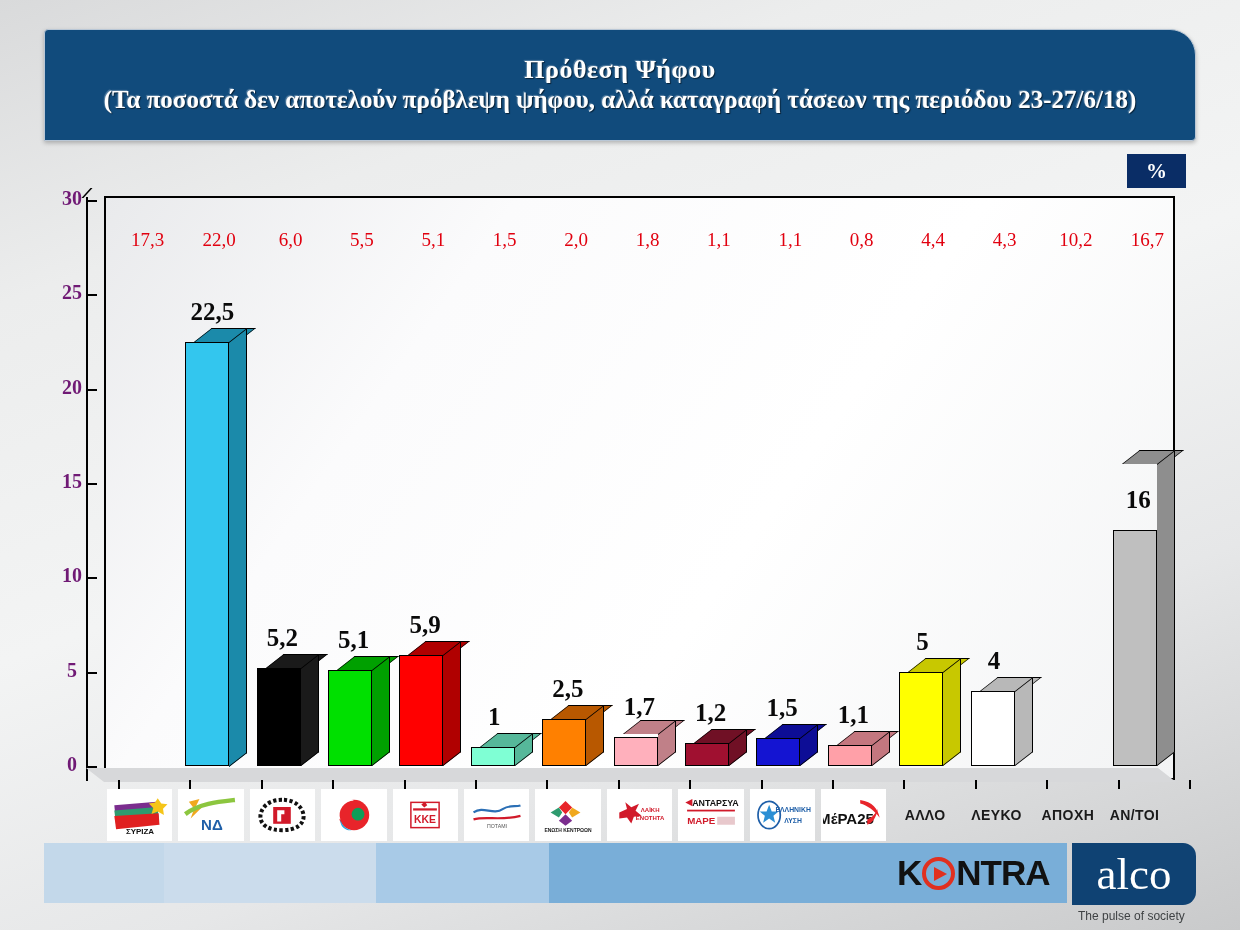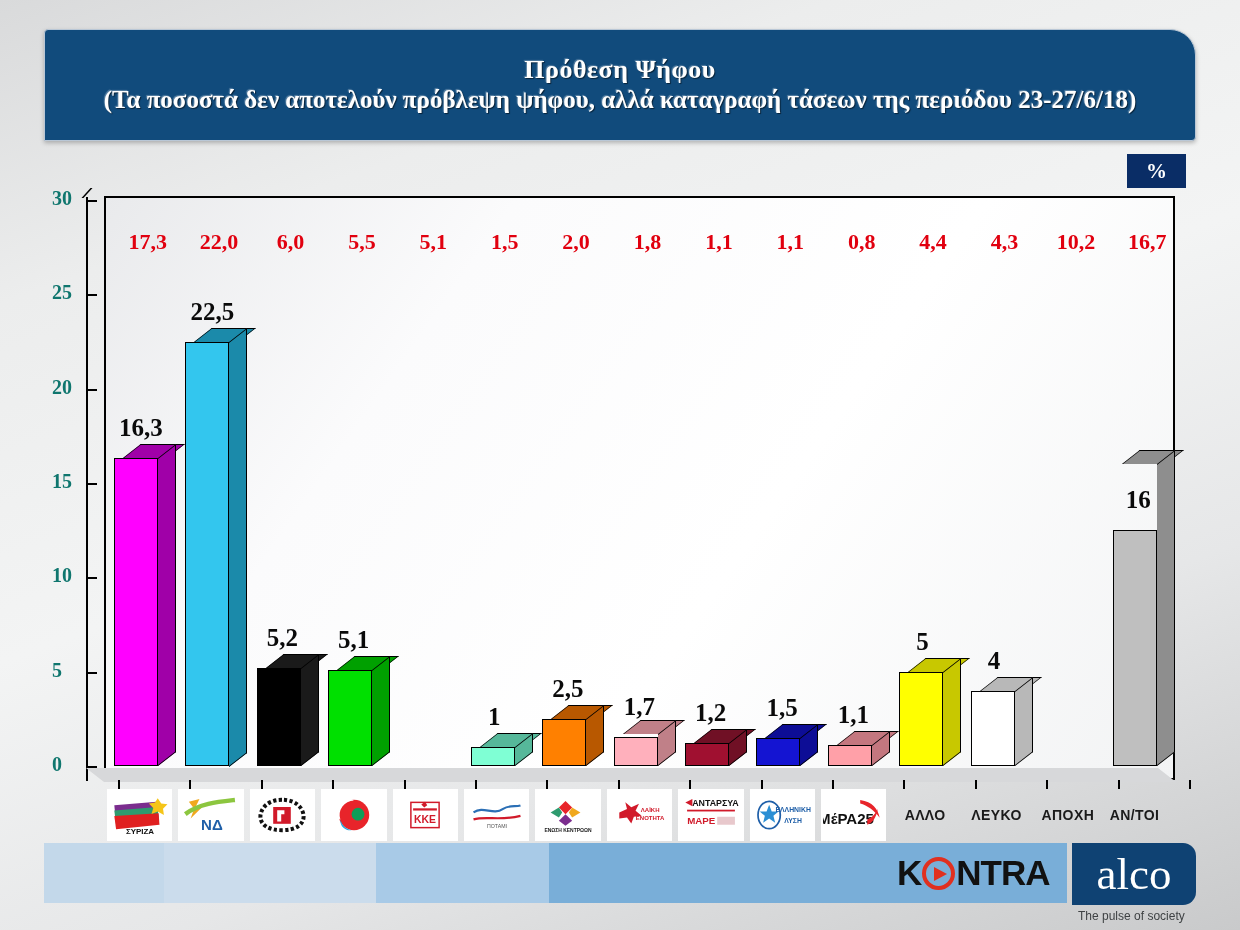--- a/index.html
+++ b/index.html
@@ -65,33 +65,33 @@
   }
   #floor-poly {
     position: absolute; left: 28px; top: 580px; width: 1090px; height: 14px;
     background: #d7d8da;
     clip-path: polygon(0 0, 18px 14px, 1090px 14px, 1072px 0);
     border: 0;
   }
 
   
   .ytick {
-    position: absolute; right: 1094px; width: 40px; text-align: left;
-    font-family: "Liberation Serif", serif; font-size: 20px; font-weight: bold; color: #0f766e;
+    position: absolute; right: 1094px; width: 40px; text-align: center;
+    font-family: "Liberation Serif", serif; font-size: 20px; font-weight: bold; color: #701a75;
   }
   .ytick-mark {
     position: absolute; left: 30px; width: 9px; height: 2px; background: #000;
   }
 
   
   #red-row { position: absolute; left: 46px; top: 41px; width: 1071px; height: 28px; }
   .red-num {
     position: absolute; transform: translateX(-50%);
     font-family: "Liberation Serif", serif;
-    font-size: 22px; font-weight: bold; color: #e1000f; white-space: nowrap;
+    font-size: 19px; font-weight: normal; color: #e1000f; white-space: nowrap;
   }
 
   
   #bars { position: absolute; left: 46px; top: 8px; width: 1071px; height: 584px; }
   .bar-wrap { position: absolute; bottom: 14px; }
   .bar-front {
     position: absolute; left: 0; bottom: 0; width: 100%; height: 100%;
     border: 1.6px solid #000; z-index: 3;
   }
   .bar-side {
@@ -213,43 +213,43 @@
       <div class="red-num" style="left: 543.5px;">1,8</div>
       <div class="red-num" style="left: 614.9px;">1,1</div>
       <div class="red-num" style="left: 686.3px;">1,1</div>
       <div class="red-num" style="left: 757.7px;">0,8</div>
       <div class="red-num" style="left: 829.1px;">4,4</div>
       <div class="red-num" style="left: 900.5px;">4,3</div>
       <div class="red-num" style="left: 971.9px;">10,2</div>
       <div class="red-num" style="left: 1043.3px;">16,7</div>
     </div>
   <div id="bars">
-      <div class="bar-wrap" style="left: 9.7px; width: 44px; height: 307.527px;">
-        <div class="bar-top" style="bottom: 307.527px; left: 9px; background: rgb(160, 0, 168);"></div>
-        <div class="bar-side" style="height: 307.527px; background: rgb(160, 0, 168);"></div>
-        <div class="bar-front" style="background: rgb(255, 0, 255);"></div>
-        <div class="bar-label">16,3</div>
-      </div>
       <div class="bar-wrap" style="left: 81.1px; width: 44px; height: 424.5px;">
         <div class="bar-top" style="bottom: 424.5px; left: 9px; background: rgb(27, 138, 170);"></div>
         <div class="bar-side" style="height: 424.5px; background: rgb(27, 138, 170);"></div>
         <div class="bar-front" style="background: rgb(51, 198, 238);"></div>
         <div class="bar-label">22,5</div>
       </div>
       <div class="bar-wrap" style="left: 152.5px; width: 44px; height: 98.1067px;">
         <div class="bar-top" style="bottom: 98.1067px; left: 9px; background: rgb(26, 26, 26);"></div>
         <div class="bar-side" style="height: 98.1067px; background: rgb(26, 26, 26);"></div>
         <div class="bar-front" style="background: rgb(0, 0, 0);"></div>
         <div class="bar-label">5,2</div>
       </div>
       <div class="bar-wrap" style="left: 223.9px; width: 44px; height: 96.22px;">
         <div class="bar-top" style="bottom: 96.22px; left: 9px; background: rgb(0, 160, 0);"></div>
         <div class="bar-side" style="height: 96.22px; background: rgb(0, 160, 0);"></div>
         <div class="bar-front" style="background: rgb(0, 224, 0);"></div>
         <div class="bar-label">5,1</div>
+      </div>
+      <div class="bar-wrap" style="left: 295.3px; width: 44px; height: 111.313px;">
+        <div class="bar-top" style="bottom: 111.313px; left: 9px; background: rgb(176, 0, 0);"></div>
+        <div class="bar-side" style="height: 111.313px; background: rgb(176, 0, 0);"></div>
+        <div class="bar-front" style="background: rgb(255, 0, 0);"></div>
+        <div class="bar-label">5,9</div>
       </div>
       <div class="bar-wrap" style="left: 366.7px; width: 44px; height: 18.8667px;">
         <div class="bar-top" style="bottom: 18.8667px; left: 9px; background: rgb(86, 184, 154);"></div>
         <div class="bar-side" style="height: 18.8667px; background: rgb(86, 184, 154);"></div>
         <div class="bar-front" style="background: rgb(127, 255, 212);"></div>
         <div class="bar-label">1</div>
       </div>
       <div class="bar-wrap" style="left: 438.1px; width: 44px; height: 47.1667px;">
         <div class="bar-top" style="bottom: 47.1667px; left: 9px; background: rgb(184, 88, 0);"></div>
         <div class="bar-side" style="height: 47.1667px; background: rgb(184, 88, 0);"></div>

